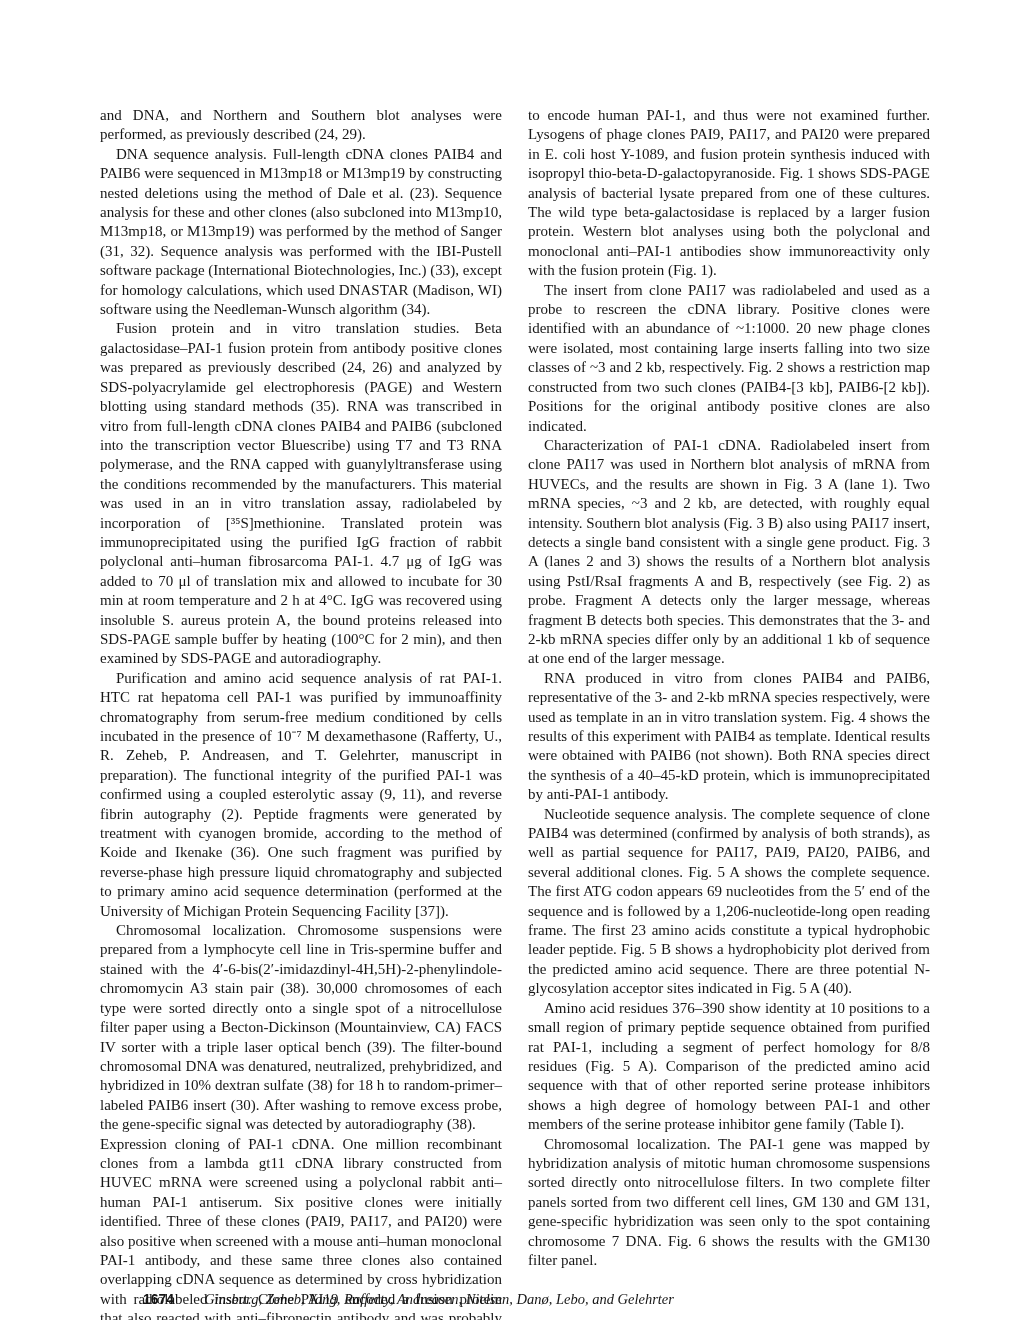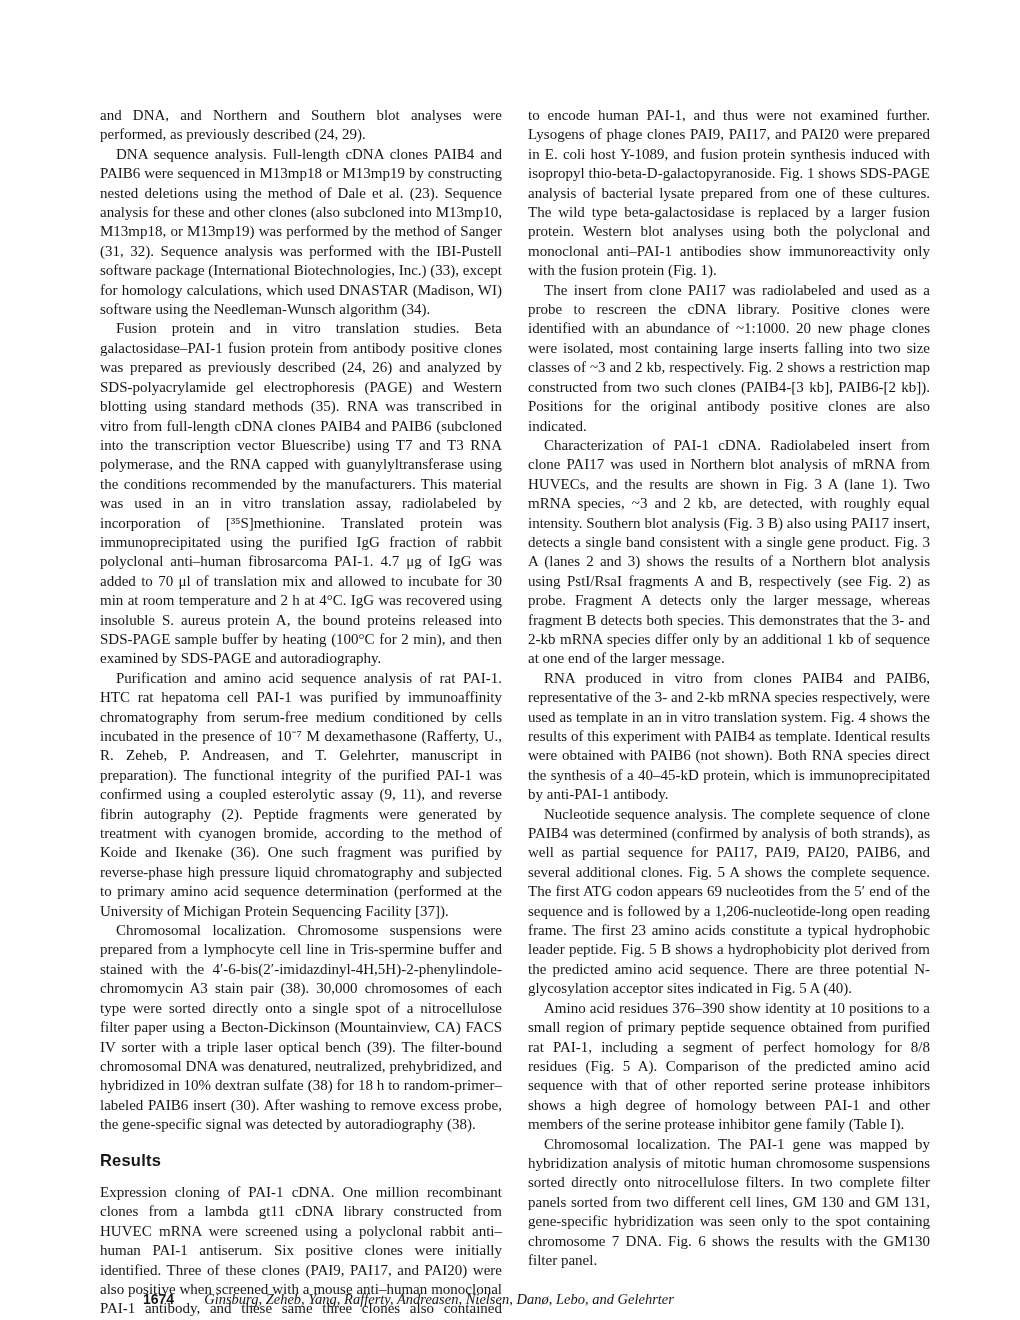--- a/index.html
+++ b/index.html
@@ -82,21 +82,20 @@
       <p class="para">and DNA, and Northern and Southern blot analyses were performed, as previously described (24, 29).</p>
 
       <p class="para indent"><span class="lead">DNA sequence analysis.</span><span> Full-length cDNA clones PAIB4 and PAIB6 were sequenced in M13mp18 or M13mp19 by constructing nested deletions using the method of Dale et al. (23). Sequence analysis for these and other clones (also subcloned into M13mp10, M13mp18, or M13mp19) was performed by the method of Sanger (31, 32). Sequence analysis was performed with the IBI-Pustell software package (International Biotechnologies, Inc.) (33), except for homology calculations, which used DNASTAR (Madison, WI) software using the Needleman-Wunsch algorithm (34).</span></p>
 
       <p class="para indent"><span class="lead">Fusion protein and in vitro translation studies.</span><span> Beta galactosidase–PAI-1 fusion protein from antibody positive clones was prepared as previously described (24, 26) and analyzed by SDS-polyacrylamide gel electrophoresis (PAGE) and Western blotting using standard methods (35). RNA was transcribed in vitro from full-length cDNA clones PAIB4 and PAIB6 (subcloned into the transcription vector Bluescribe) using T7 and T3 RNA polymerase, and the RNA capped with guanylyltransferase using the conditions recommended by the manufacturers. This material was used in an in vitro translation assay, radiolabeled by incorporation of [³⁵S]methionine. Translated protein was immunoprecipitated using the purified IgG fraction of rabbit polyclonal anti–human fibrosarcoma PAI-1. 4.7 μg of IgG was added to 70 μl of translation mix and allowed to incubate for 30 min at room temperature and 2 h at 4°C. IgG was recovered using insoluble S. aureus protein A, the bound proteins released into SDS-PAGE sample buffer by heating (100°C for 2 min), and then examined by SDS-PAGE and autoradiography.</span></p>
 
       <p class="para indent"><span class="lead">Purification and amino acid sequence analysis of rat PAI-1.</span><span> HTC rat hepatoma cell PAI-1 was purified by immunoaffinity chromatography from serum-free medium conditioned by cells incubated in the presence of 10⁻⁷ M dexamethasone (Rafferty, U., R. Zeheb, P. Andreasen, and T. Gelehrter, manuscript in preparation). The functional integrity of the purified PAI-1 was confirmed using a coupled esterolytic assay (9, 11), and reverse fibrin autography (2). Peptide fragments were generated by treatment with cyanogen bromide, according to the method of Koide and Ikenake (36). One such fragment was purified by reverse-phase high pressure liquid chromatography and subjected to primary amino acid sequence determination (performed at the University of Michigan Protein Sequencing Facility [37]).</span></p>
 
       <p class="para indent"><span class="lead">Chromosomal localization.</span><span> Chromosome suspensions were prepared from a lymphocyte cell line in Tris-spermine buffer and stained with the 4′-6-bis(2′-imidazdinyl-4H,5H)-2-phenylindole-chromomycin A3 stain pair (38). 30,000 chromosomes of each type were sorted directly onto a single spot of a nitrocellulose filter paper using a Becton-Dickinson (Mountainview, CA) FACS IV sorter with a triple laser optical bench (39). The filter-bound chromosomal DNA was denatured, neutralized, prehybridized, and hybridized in 10% dextran sulfate (38) for 18 h to random-primer–labeled PAIB6 insert (30). After washing to remove excess probe, the gene-specific signal was detected by autoradiography (38).</span></p>
 
-      <h2 class="results-heading">Results</h2>
 
       <p class="para"><span class="lead">Expression cloning of PAI-1 cDNA.</span><span> One million recombinant clones from a lambda gt11 cDNA library constructed from HUVEC mRNA were screened using a polyclonal rabbit anti–human PAI-1 antiserum. Six positive clones were initially identified. Three of these clones (PAI9, PAI17, and PAI20) were also positive when screened with a mouse anti–human monoclonal PAI-1 antibody, and these same three clones also contained overlapping cDNA sequence as determined by cross hybridization with radiolabeled insert. Clone PAI19 encoded a fusion protein that also reacted with anti–fibronectin antibody and was probably due to background anti–fibronectin activity in our anti–PAI-1 antibody. Clones PAI7 and PAI18 cross-hybridized with each other but on Northern blot analysis of HUVEC mRNA recognized a single 1-kb mRNA species (data not shown), too small</span></p>
     </div>
 
     <div class="col">
       <p class="para">to encode human PAI-1, and thus were not examined further. Lysogens of phage clones PAI9, PAI17, and PAI20 were prepared in E. coli host Y-1089, and fusion protein synthesis induced with isopropyl thio-beta-D-galactopyranoside. Fig. 1 shows SDS-PAGE analysis of bacterial lysate prepared from one of these cultures. The wild type beta-galactosidase is replaced by a larger fusion protein. Western blot analyses using both the polyclonal and monoclonal anti–PAI-1 antibodies show immunoreactivity only with the fusion protein (Fig. 1).</p>
 
       <p class="para indent">The insert from clone PAI17 was radiolabeled and used as a probe to rescreen the cDNA library. Positive clones were identified with an abundance of ~1:1000. 20 new phage clones were isolated, most containing large inserts falling into two size classes of ~3 and 2 kb, respectively. Fig. 2 shows a restriction map constructed from two such clones (PAIB4-[3 kb], PAIB6-[2 kb]). Positions for the original antibody positive clones are also indicated.</p>
 
       <p class="para indent"><span class="lead">Characterization of PAI-1 cDNA.</span><span> Radiolabeled insert from clone PAI17 was used in Northern blot analysis of mRNA from HUVECs, and the results are shown in Fig. 3 A (lane 1). Two mRNA species, ~3 and 2 kb, are detected, with roughly equal intensity. Southern blot analysis (Fig. 3 B) also using PAI17 insert, detects a single band consistent with a single gene product. Fig. 3 A (lanes 2 and 3) shows the results of a Northern blot analysis using PstI/RsaI fragments A and B, respectively (see Fig. 2) as probe. Fragment A detects only the larger message, whereas fragment B detects both species. This demonstrates that the 3- and 2-kb mRNA species differ only by an additional 1 kb of sequence at one end of the larger message.</span></p>

